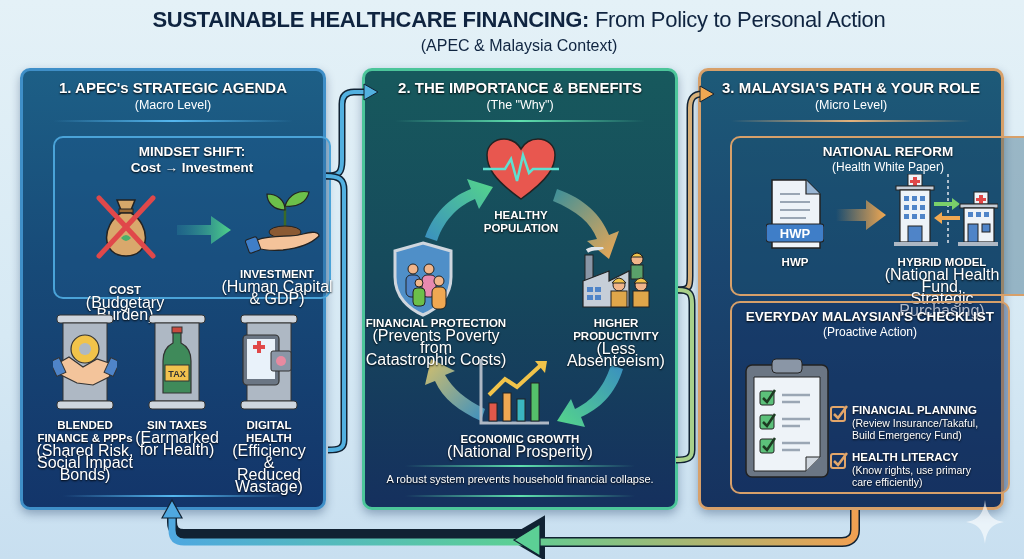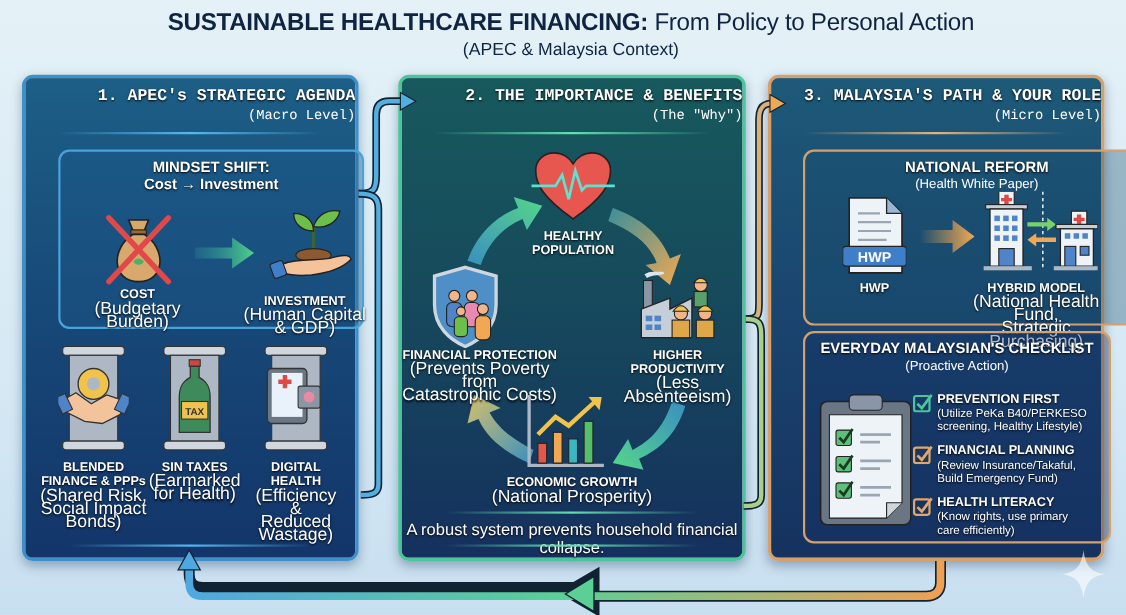--- a/index.html
+++ b/index.html
@@ -20,42 +20,42 @@
     position: absolute; top: 68px; height: 442px; border-radius: 10px;
     box-shadow: 0 4px 10px rgba(20,50,90,0.35);
   }
   .p1 { left: 20px; width: 306px; border: 3px solid #3f8fc8;
         background: linear-gradient(180deg, #1d5f86 0%, #174a78 45%, #13356a 100%); }
   .p2 { left: 362px; width: 316px; border: 3px solid #4cc59a;
         background: linear-gradient(180deg, #17595d 0%, #164a5c 45%, #15305e 100%); }
   .p3 { left: 698px; width: 306px; border: 3px solid #d7a06a;
         background: linear-gradient(180deg, #1d5a78 0%, #1a4670 45%, #16325f 100%); }
 
-  .ph { text-align: right; margin-top: 8px; font-family: Liberation Mono, monospace; }
+  .ph { text-align: center; margin-top: 8px; }
   .ph-title { font-size: 15px; font-weight: 700; line-height: 18px; text-shadow: 0 1px 2px #000; }
   .ph-sub { font-size: 12.5px; line-height: 16px; }
   .glow-line { height: 2px; margin: 7px 30px 0; border-radius: 2px; }
   .p1 .glow-line { background: linear-gradient(90deg, transparent, #55b8f0, transparent); }
   .p2 .glow-line { background: linear-gradient(90deg, transparent, #5fe0ae, transparent); }
   .p3 .glow-line { background: linear-gradient(90deg, transparent, #e3b27c, transparent); }
 
   .box { position: absolute; border-radius: 10px; border: 2px solid; margin-left: 19px; }
   .b1 { left: 11px; top: 65px; width: 278px; height: 163px; border-color: #4aa3d8; background: rgba(30,90,140,0.35); }
   .b3a { left: 10px; top: 65px; width: 316px; height: 160px; border-color: #d7a06a; background: rgba(25,80,110,0.35); }
   .b3b { left: 10px; top: 230px; width: 280px; height: 193px; border-color: #d7a06a; background: rgba(20,50,100,0.35); }
 
   .box-title { text-align: center; font-size: 13.5px; font-weight: 700; line-height: 16px; margin-top: 6px; text-shadow: 0 1px 2px #000; }
   .box-sub { text-align: center; font-size: 12px; line-height: 15px; }
 
   .lbl { position: absolute; text-align: center; text-shadow: 0 1px 2px #000; }
   .lbl .t { font-size: 11.5px; font-weight: 700; line-height: 13px; display: block; }
   .lbl .s { font-size: 16px; line-height: 12px; display: block; }
 
   .icon { position: absolute; }
-  .footer-note { position: absolute; left: 0; width: 100%; top: 402px; text-align: center; font-size: 15px; text-shadow: 0 1px 2px #000; }
+  .footer-note { position: absolute; left: 0; width: 100%; top: 402px; text-align: center; font-size: 11px; text-shadow: 0 1px 2px #000; }
   .footer-line { position: absolute; left: 40px; right: 40px; height: 2px; background: linear-gradient(90deg, transparent, #5fe0ae, transparent); }
 
   .check-item { position: absolute; left: 120px; width: 165px; }
   .check-item .t { font-size: 11.5px; font-weight: 700; line-height: 13px; display: block; text-shadow: 0 1px 2px #000; }
   .check-item .s { font-size: 10.5px; line-height: 12px; display: block; text-shadow: 0 1px 2px #000; }
   .check-item .cb { position: absolute; left: -22px; top: 0; }
 
   svg.overlay { position: absolute; left: 0; top: 0; pointer-events: none; }
 </style>
 </head>
@@ -98,21 +98,21 @@
 
     <svg class="icon" style="left:188px;top:50px" width="82" height="74" viewBox="0 0 82 74">
       <path d="M42 40 C42 28 42 22 42 16" stroke="#3a6a2a" stroke-width="2.5" fill="none"></path>
       <path d="M42 22 C30 22 24 14 24 6 C34 6 42 12 42 22 Z" fill="#6cc04a" stroke="#222" stroke-width="1.2"></path>
       <path d="M42 18 C46 6 56 2 66 4 C64 14 54 20 42 18 Z" fill="#6cc04a" stroke="#222" stroke-width="1.2"></path>
       <ellipse cx="42" cy="44" rx="16" ry="6" fill="#8b5a33" stroke="#222" stroke-width="1"></ellipse>
       <path d="M14 52 C30 46 48 50 60 46 C70 43 76 44 76 48 C70 54 58 60 40 62 C28 63 20 62 14 60 Z" fill="#f4c39a" stroke="#222" stroke-width="1.3"></path>
       <rect x="4" y="50" width="12" height="14" rx="2" transform="rotate(-20 10 57)" fill="#3f7ec8" stroke="#222" stroke-width="1"></rect>
     </svg>
 
-    <div class="lbl" style="left:20px;top:124px;width:100px">
+    <div class="lbl" style="left:20px;top:146px;width:100px">
       <span class="t">COST</span>
       <span class="s">(Budgetary Burden)</span>
     </div>
     <div class="lbl" style="left:162px;top:130px;width:120px">
       <span class="t">INVESTMENT</span>
       <span class="s">(Human Capital &amp; GDP)</span>
     </div>
   </div>
 
   <svg class="icon" style="left:30px;top:242px" width="64" height="100" viewBox="0 0 64 100">
@@ -364,29 +364,20 @@
       <g stroke="#9aa6b4" stroke-width="2.5">
           <line x1="38" y1="38" x2="66" y2="38"></line>
           <line x1="38" y1="45" x2="56" y2="45"></line>
       <line x1="38" y1="62" x2="66" y2="62"></line>
           <line x1="38" y1="69" x2="56" y2="69"></line>
       <line x1="38" y1="86" x2="66" y2="86"></line>
           <line x1="38" y1="93" x2="56" y2="93"></line>
         </g>
     </svg>
 
-    <div class="check-item" style="top:54px">
-      <svg class="cb" width="18" height="18" viewBox="0 0 18 18">
-        <rect x="1" y="3" width="14" height="14" rx="2" fill="none" stroke="#4cc59a" stroke-width="2"></rect>
-        <polyline points="4,10 8,14 17,2" fill="none" stroke="#4cc59a" stroke-width="2.5"></polyline>
-      </svg>
-      <span class="t">PREVENTION FIRST</span>
-      <span class="s">(Utilize PeKa B40/PERKESO</span>
-      <span class="s">screening, Healthy Lifestyle)</span>
-    </div>
     <div class="check-item" style="top:101px">
       <svg class="cb" width="18" height="18" viewBox="0 0 18 18">
         <rect x="1" y="3" width="14" height="14" rx="2" fill="none" stroke="#e3a66a" stroke-width="2"></rect>
         <polyline points="4,10 8,14 17,2" fill="none" stroke="#e3a66a" stroke-width="2.5"></polyline>
       </svg>
       <span class="t">FINANCIAL PLANNING</span>
       <span class="s">(Review Insurance/Takaful,</span>
       <span class="s">Build Emergency Fund)</span>
     </div>
     <div class="check-item" style="top:148px">

